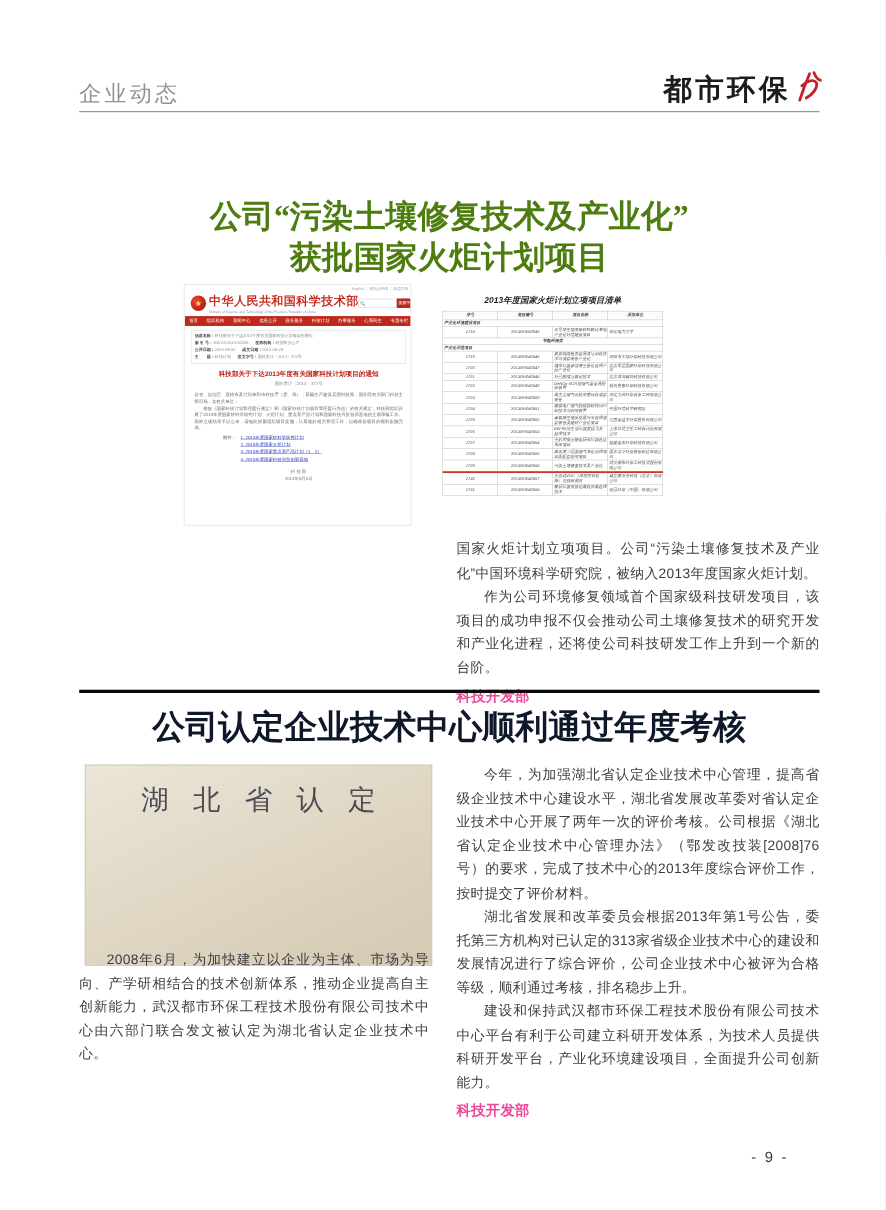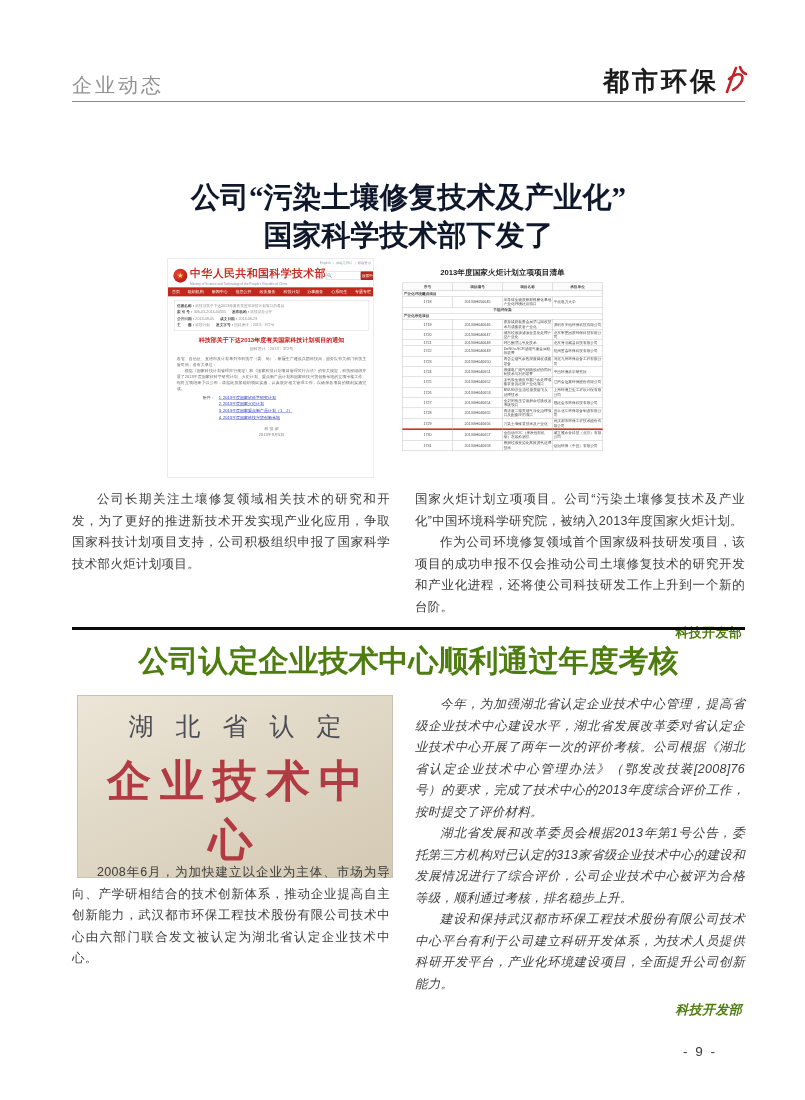--- a/index.html
+++ b/index.html
@@ -11,21 +11,21 @@
   }
   
   .hdr-section { position:absolute; left:72px; top:72px; font-size:20px; color:#929292; letter-spacing:3px; }
   .hdr-brand { position:absolute; right:58px; top:64px; display:flex; align-items:center; }
   .hdr-brand .brand-text { font-size:26px; font-weight:800; color:#1c1c1c; letter-spacing:3px; }
   .hdr-brand .brand-mark { margin-left:4px; }
   .hdr-rule { position:absolute; left:72px; top:101px; width:673px; height:1px; background:#8a8a8a; }
 
   
   .a1-title { position:absolute; left:72px; top:178px; width:673px; text-align:center;
-    font-family:"Liberation Serif", serif; font-weight:bold; font-size:29px; line-height:38px; color:#0f172a; }
+    font-family:"Liberation Serif", serif; font-weight:bold; font-size:29px; line-height:38px; color:#4d7c0f; }
 
   
   .shot { position:absolute; left:167px; top:258px; width:207px; height:220px; background:#fff;
     border:1px solid #ececec; overflow:hidden; }
   .shot-inner { width:621px; height:660px; transform:scale(0.3334); transform-origin:0 0; }
   .shot-topbar { text-align:right; font-size:10px; color:#9aa0a8; padding:5px 12px 0; }
   .shot-mast { display:flex; align-items:center; padding:2px 16px 6px; }
   .emblem { width:42px; height:42px; border-radius:50%; flex:0 0 42px;
     background:radial-gradient(circle at 35% 35%, #e8473a, #a50f0a); color:#ffd94d;
     font-size:22px; line-height:42px; text-align:center; }
@@ -45,55 +45,55 @@
   .shot-title { color:#c01812; font-weight:bold; font-size:18px; text-align:center; margin-top:16px; }
   .shot-docno { font-size:12px; color:#8a8a8a; text-align:center; margin-top:8px; }
   .shot-body { font-size:12px; color:#6a6a6a; margin:12px 26px 0; line-height:18px; text-align:justify; }
   .shot-body .ind { text-indent:24px; }
   .shot-links { position:relative; margin-top:6px; padding-left:152px; font-size:12px; line-height:20px; }
   .shot-links .lbl { position:absolute; left:104px; top:0; color:#555; }
   .shot-links .lnk { color:#2233bb; text-decoration:underline; }
   .shot-sig { text-align:center; font-size:12px; color:#777; margin-top:14px; line-height:19px; }
 
   
-  .doc { position:absolute; left:397px; top:257px; width:211px; height:223px; background:#fff; overflow:hidden; }
+  .doc { position:absolute; left:397px; top:257px; width:211px; height:223px; background:#fff; overflow:hidden;font-style:italic; }
   .doc-inner { width:633px; height:669px; transform:scale(0.3334); transform-origin:0 0; }
   .doc-title { font-size:23px; font-weight:bold; text-align:center; padding-top:32px; color:#1d1d1d; }
   table.tcb { width:601px; margin:14px auto 0; border-collapse:collapse; font-size:11px; color:#4a4a4a;
     table-layout:fixed; }
   table.tcb th, table.tcb td { border:1px solid #a9a9a9; padding:2px 3px; line-height:13px; word-break:break-all; }
   table.tcb th { font-weight:bold; text-align:center; height:24px; background:#fbfbfb; }
   table.tcb td.c { text-align:center; }
   table.tcb tr.section td { font-weight:bold; }
   table.tcb tr.cat td { font-weight:bold; text-align:center; }
   table.tcb tr.hl td { border-bottom:5px solid #c8372a; }
 
   
   .a1-col-l { position:absolute; left:72px; top:489px; width:318px; }
   .a1-col-r { position:absolute; left:415px; top:489px; width:330px; }
   .bodytxt { font-size:12.5px; line-height:21.5px; text-align:justify; letter-spacing:0.3px; color:#3d3d3d; }
   .bodytxt .ind { text-indent:2em; }
-  .byline { text-align:right; font-weight:bold; font-size:13px; color:#4d7c0f; margin-top:4px; padding-right:3px; }
+  .byline { text-align:left; font-weight:bold; font-size:13px; color:#ec4899; margin-top:4px; padding-right:3px; }
 
   .divider { position:absolute; left:72px; top:627px; width:673px; height:3px; background:#0a0a0a; }
 
   
   .a2-title { position:absolute; left:72px; top:641px; width:673px; text-align:center;
-    font-family:"Liberation Serif", serif; font-weight:bold; font-size:30px; color:#4d7c0f; }
+    font-family:"Liberation Serif", serif; font-weight:bold; font-size:30px; color:#0f172a; }
 
   .plaque { position:absolute; left:77px; top:695px; width:316px; height:183px; overflow:hidden;
     border:1px solid #c9c2b2;
     background:linear-gradient(155deg,#ece6d8 0%,#ded5c2 55%,#d3c9b4 100%); }
   .plaque-l1 { margin-top:14px; text-align:center; font-family:"Liberation Serif", serif;
     font-weight:normal; font-size:25px; letter-spacing:22px; text-indent:22px; color:#4c4c54; }
   .plaque-l2 { margin-top:9px; text-align:center; font-family:"Liberation Serif", serif;
     font-weight:bold; font-size:44px; letter-spacing:9px; text-indent:9px; color:#b23a42; }
 
   .a2-col-l { position:absolute; left:72px; top:862px; width:318px; }
-  .a2-col-r { position:absolute; left:415px; top:694px; width:330px;font-style:italic; }
+  .a2-col-r { position:absolute; left:415px; top:694px; width:330px; }
 
   .page-num { position:absolute; left:655px; top:1044px; width:90px; text-align:center;
     font-size:13.5px; color:#3a3a3a; letter-spacing:2px; }
 </style>
 </head>
 <body>
 
 <div class="page">
 
   <div class="hdr-section">企业动态</div>
@@ -102,21 +102,21 @@
     <span class="brand-mark">
       <svg width="24" height="30" viewBox="0 0 24 30">
         <path d="M13 3 C10 10 7 18 4 27 M6 14 C11 9 17 8 19 11 C21 15 16 22 10 25 M17 2 C18 5 20 8 23 9" stroke="#c4232b" stroke-width="2.6" fill="none" stroke-linecap="round"></path>
       </svg>
     </span>
   </div>
   <div class="hdr-rule"></div>
 
   <div class="a1-title">
     <div>公司“污染土壤修复技术及产业化”</div>
-    <div>国家科学技术部下发了</div>
+    <div>获批国家火炬计划项目</div>
   </div>
 
   <div class="shot">
     <div class="shot-inner">
       <div class="shot-topbar">English ｜ 网站无障碍 ｜ 邮箱登录</div>
       <div class="shot-mast">
         <div class="emblem">★</div>
         <div class="mast-txt">
           <div class="mast-cn">中华人民共和国科学技术部</div>
           <div class="mast-en">Ministry of Science and Technology of the People's Republic of China</div>
@@ -300,35 +300,33 @@
               <td class="c">2013GH040658</td>
               <td>餐厨垃圾资源化高效厌氧处理技术</td>
               <td>创冠环保（中国）有限公司</td>
             </tr>
           </tbody>
       </table>
     </div>
   </div>
 
   <div class="a1-col-l bodytxt">
-    <p class="ind">公司长期关注土壤修复领域相关技术的研究和开发，为了更好的推进新技术开发实现产业化应用，争取国家科技计划项目支持，公司积极组织申报了国家科学技术部火炬计划项目。</p>
   </div>
   <div class="a1-col-r bodytxt">
     <p>国家火炬计划立项项目。公司“污染土壤修复技术及产业化”中国环境科学研究院，被纳入2013年度国家火炬计划。</p>
     <p class="ind">作为公司环境修复领域首个国家级科技研发项目，该项目的成功申报不仅会推动公司土壤修复技术的研究开发和产业化进程，还将使公司科技研发工作上升到一个新的台阶。</p>
     <div class="byline">科技开发部</div>
   </div>
 
   <div class="divider"></div>
 
   <div class="a2-title">公司认定企业技术中心顺利通过年度考核</div>
 
   <div class="plaque">
     <div class="plaque-l1">湖北省认定</div>
-    <div class="plaque-l2">企业技术中心</div>
 
   </div>
 
   <div class="a2-col-l bodytxt">
     <p class="ind">2008年6月，为加快建立以企业为主体、市场为导向、产学研相结合的技术创新体系，推动企业提高自主创新能力，武汉都市环保工程技术股份有限公司技术中心由六部门联合发文被认定为湖北省认定企业技术中心。</p>
   </div>
   <div class="a2-col-r bodytxt">
     <p class="ind">今年，为加强湖北省认定企业技术中心管理，提高省级企业技术中心建设水平，湖北省发展改革委对省认定企业技术中心开展了两年一次的评价考核。公司根据《湖北省认定企业技术中心管理办法》（鄂发改技装[2008]76号）的要求，完成了技术中心的2013年度综合评价工作，按时提交了评价材料。</p>
     <p class="ind">湖北省发展和改革委员会根据2013年第1号公告，委托第三方机构对已认定的313家省级企业技术中心的建设和发展情况进行了综合评价，公司企业技术中心被评为合格等级，顺利通过考核，排名稳步上升。</p>
     <p class="ind">建设和保持武汉都市环保工程技术股份有限公司技术中心平台有利于公司建立科研开发体系，为技术人员提供科研开发平台，产业化环境建设项目，全面提升公司创新能力。</p>

